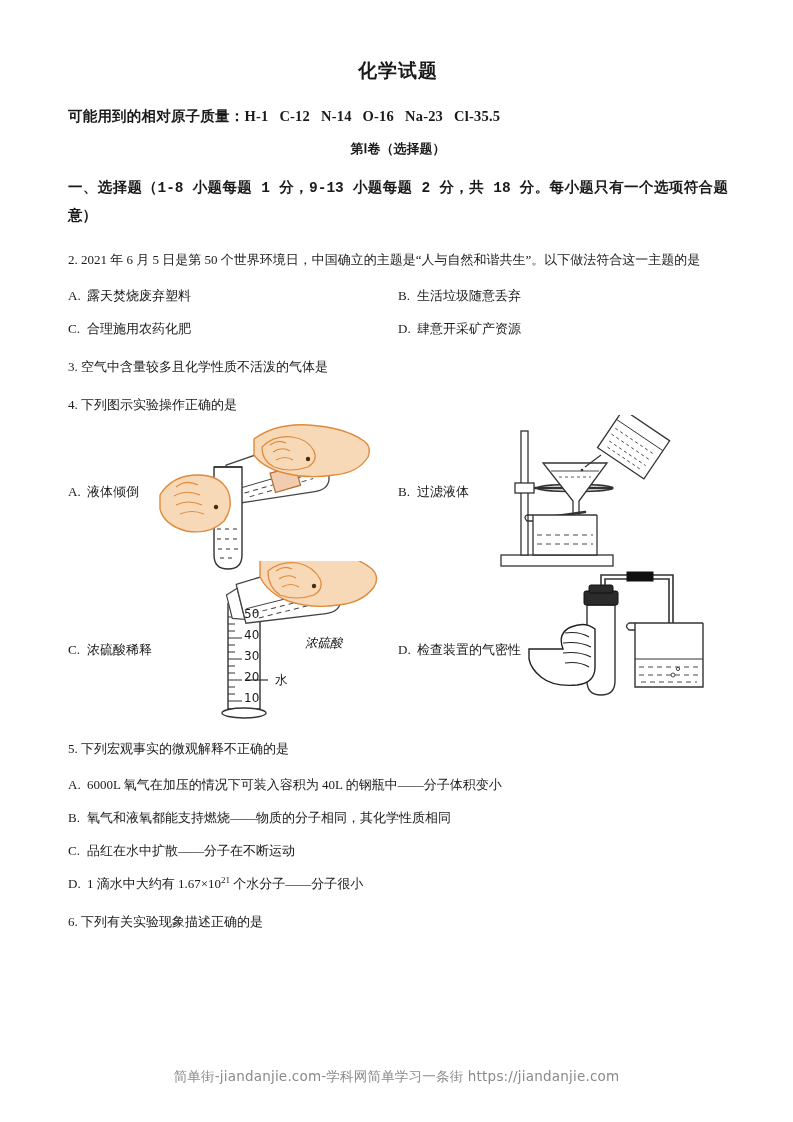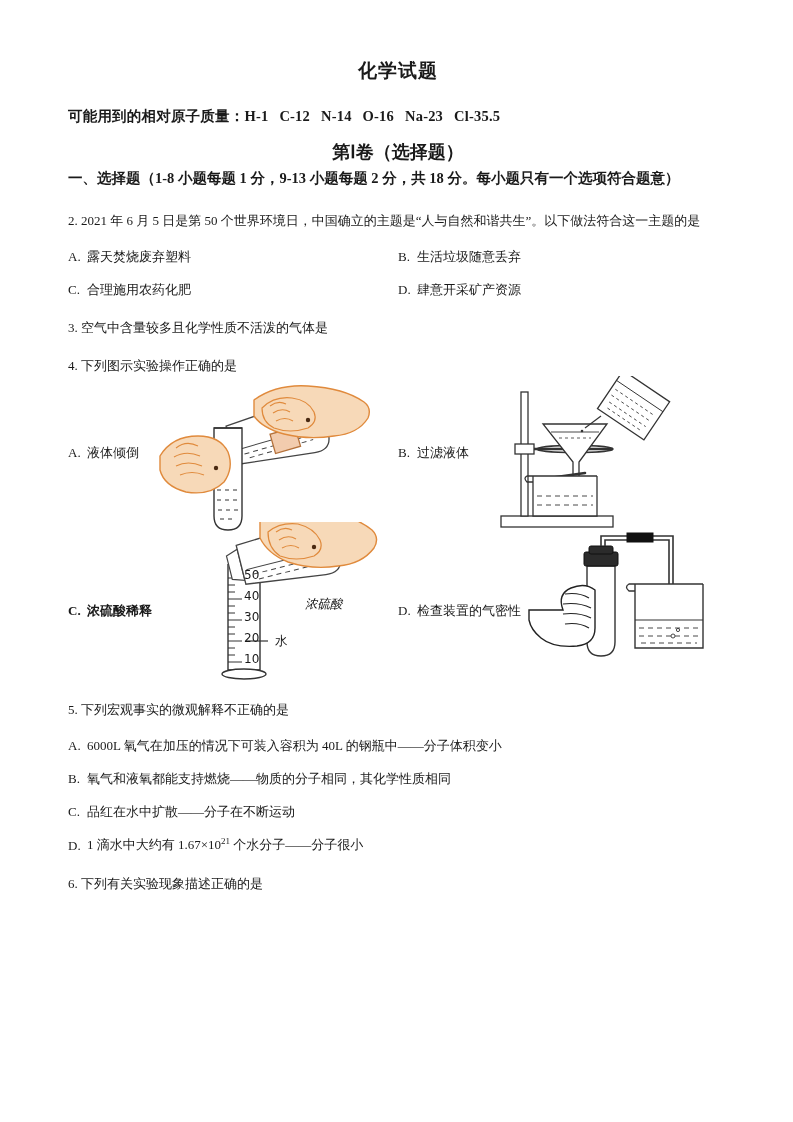--- a/index.html
+++ b/index.html
@@ -39,29 +39,31 @@
   }
   .atomic-line {
     font-size: 14.5px;
     font-weight: bold;
     margin-top: 23px;
     letter-spacing: 0.2px;
   }
   .atomic-line .sp { display:inline-block; width:11px; }
   .paper-part {
     text-align: center;
-    font-size: 18px;
+    font-size: 13px;
     font-weight: bold;
     margin-top: 14px;
   }
   .section-head {
     font-size: 14.5px;
     font-weight: bold;
+    margin-top: 16px;
     line-height: 1.95;
     text-align: justify;
+    font-family: Liberation Mono, monospace;
   }
 
   .q-stem {
     font-size: 13px;
     line-height: 1.85;
     margin-top: 17px;
     text-align: justify;
   }
   .q-stem.tight { margin-top: 14px; }
 
@@ -245,21 +247,21 @@
               <line x1="118" y1="40" x2="162" y2="40"></line>
               <line x1="120" y1="46" x2="160" y2="46"></line>
             </g>
           </g>
 
           <line x1="108" y1="40" x2="92" y2="52" stroke="#333" stroke-width="1.2"></line>
           <circle cx="89" cy="55" r="1.3" fill="#333"></circle>
         </svg>
       </div>
 
-      <div class="fig-label" style="left:0px; top:218px;font-weight:bold;">
+      <div class="fig-label" style="left:0px; top:218px;">
         <span class="k">C.</span><span>浓硫酸稀释</span>
       </div>
 
       <div class="fig-cell" style="left:100px; top:138px;">
         <svg width="230" height="170" viewBox="0 0 230 170">
 
           <g>
             <path d="M60,42 L60,148 L92,148 L92,42" fill="#ffffff" stroke="#333" stroke-width="1.4"></path>
             <line x1="60" y1="42" x2="92" y2="42" stroke="#333" stroke-width="1.4"></line>
 
@@ -364,13 +366,14 @@
       <div class="line"><span class="k">A.</span><span>6000L 氧气在加压的情况下可装入容积为 40L 的钢瓶中——分子体积变小</span></div>
       <div class="line"><span class="k">B.</span><span>氧气和液氧都能支持燃烧——物质的分子相同，其化学性质相同</span></div>
       <div class="line"><span class="k">C.</span><span>品红在水中扩散——分子在不断运动</span></div>
       <div class="line"><span class="k">D.</span><span>1 滴水中大约有 1.67×10</span><sup>21</sup><span> 个水分子——分子很小</span></div>
     </div>
 
     <div class="q-stem">6. 下列有关实验现象描述正确的是</div>
 
   </div>
 
+  <div class="footer">简单街-jiandanjie.com-学科网简单学习一条街 https://jiandanjie.com</div>
 </div>
 
 </body></html>

